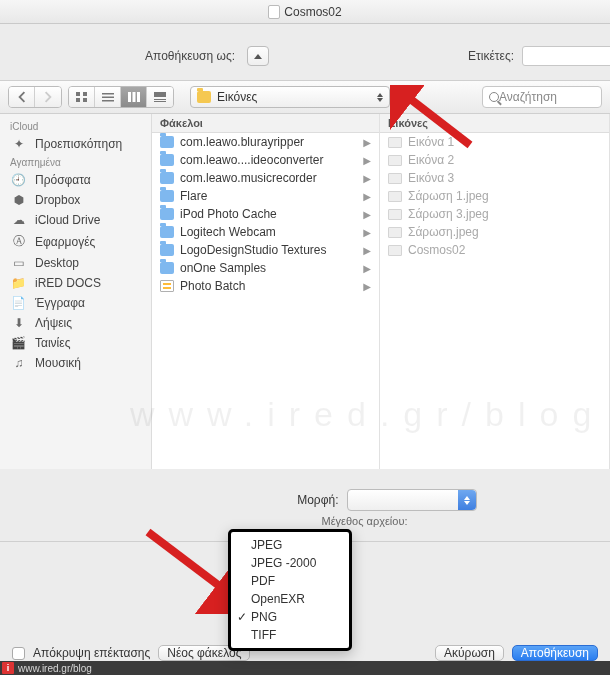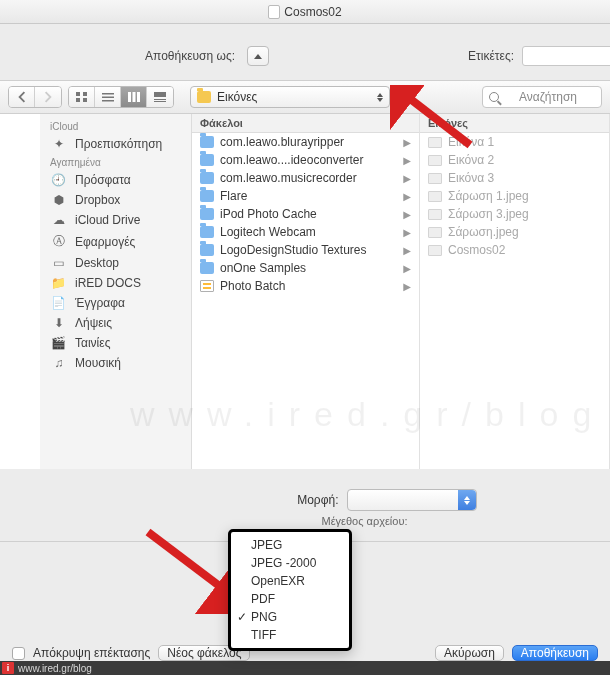--- a/index.html
+++ b/index.html
@@ -20,25 +20,25 @@
 .segbtn .seg.active { background: linear-gradient(#a7a7a7,#8b8b8b); color:#fff; }
 .seg svg { width:14px; height:12px; }
 .loc-popup { flex: 0 0 200px; height:22px; border:1px solid #bcbcbc; border-radius:4px; background:linear-gradient(#fff,#efefef); display:flex; align-items:center; padding:0 6px; gap:6px; position:relative;}
 .loc-popup .arrow { position:absolute; right:6px; display:flex; flex-direction:column; gap:1px;}
 .tri-up { width:0;height:0;border-left:3px solid transparent;border-right:3px solid transparent;border-bottom:4px solid #555;}
 .tri-down { width:0;height:0;border-left:3px solid transparent;border-right:3px solid transparent;border-top:4px solid #555;}
 .folder-ico { width:14px; height:12px; background:#f5c851; border-radius:2px; position:relative;}
 .folder-ico::before { content:""; position:absolute; top:-3px; left:0; width:6px; height:3px; background:#f5c851; border-radius:1px 1px 0 0;}
 .folder-ico.blue { background:#7fb8ef;}
 .folder-ico.blue::before{ background:#7fb8ef;}
-.search { margin-left:auto; display:flex; align-items:center; gap:20px; border:1px solid #c7c7c7; border-radius:4px; height:22px; padding:0 6px; background:#fff; color:#8a8a8a; min-width:120px;}
+.search { margin-left:auto; display:flex; align-items:center; gap:0; border:1px solid #c7c7c7; border-radius:4px; height:22px; padding:0 6px; background:#fff; color:#8a8a8a; min-width:120px;}
 .mag { width:10px;height:10px;border:1.5px solid #888;border-radius:50%;position:relative;}
 .mag::after{content:"";position:absolute;width:5px;height:1.5px;background:#888;bottom:-2px;right:-4px;transform:rotate(45deg);}
 .browser { display:flex; height:355px; background:#fff;}
-.sidebar { width:152px; border-right:1px solid #dcdcdc; background:#f4f4f4; overflow:hidden; padding:4px 0;margin-left:40px;}
+.sidebar { width:152px; border-right:1px solid #dcdcdc; background:#f4f4f4; overflow:hidden; padding:4px 0;}
 .side-h { font-size:10px; color:#8a8a8a; padding:3px 10px 2px; text-transform:none; }
 .side-item { display:flex; align-items:center; gap:7px; padding:3px 10px; color:#444; font-size:12px; white-space:nowrap;}
 .side-item .sico { width:18px; text-align:center; color:#6a6a6a;}
 .columns { flex:1; display:flex; }
 .col { border-right:1px solid #e1e1e1; overflow:auto;}
 .col1 { width:228px; }
 .col2 { flex:1; }
 .col-h { background:#f2f2f2; border-bottom:1px solid #ddd; font-size:11px; font-weight:600; padding:3px 8px; color:#555;}
 .row { display:flex; align-items:center; gap:6px; padding:2px 8px; font-size:12px; color:#3a3a3a; position:relative;}
 .row.dim { color:#a9a9a9; }
@@ -306,22 +306,22 @@
   <span>Απόκρυψη επέκτασης</span>
   <span class="btn">Νέος φάκελος</span>
   <span style="flex:1"></span>
   <span class="btn">Ακύρωση</span>
   <span class="btn primary">Αποθήκευση</span>
 </div>
 
 <div class="menu" id="format-menu">
     <div class="mi">JPEG</div>
     <div class="mi">JPEG -2000</div>
+    <div class="mi">PDF</div>
     <div class="mi">OpenEXR</div>
-    <div class="mi">PDF</div>
     <div class="mi checked">PNG</div>
     <div class="mi">TIFF</div>
   </div>
 
 <svg class="arrow-red arrow1" width="90" height="70">
     <defs>
       <marker id="ah1" markerWidth="10" markerHeight="10" refX="2" refY="5" orient="auto">
         <path d="M0,0 L10,5 L0,10 Z" fill="#d72020"></path>
       </marker>
     </defs>

